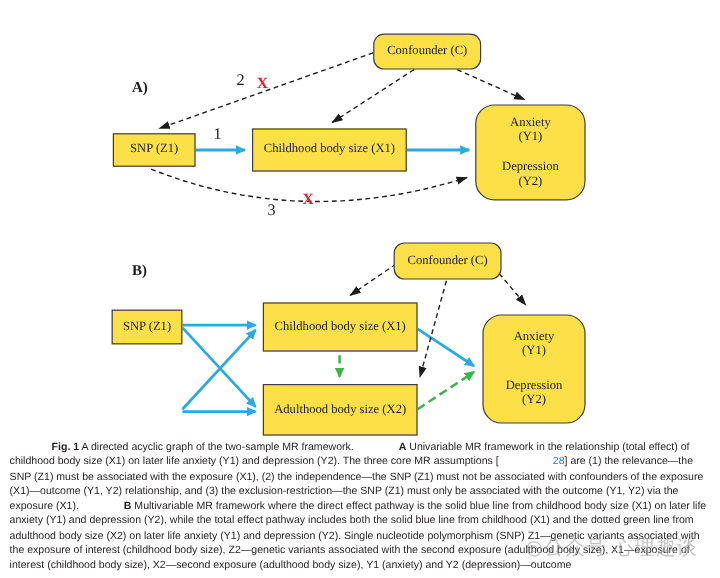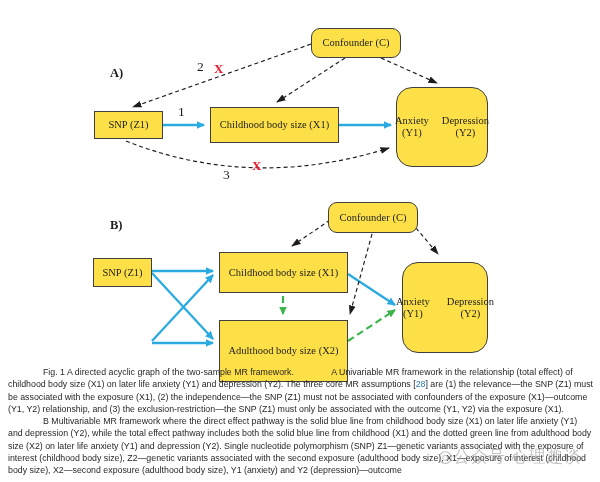--- a/index.html
+++ b/index.html
@@ -8,38 +8,38 @@
     font-family:"Liberation Serif","DejaVu Serif",serif;color:#1d1d1d;
   }
   #arrows{position:absolute;left:0;top:0;width:600px;height:482px;pointer-events:none;}
   .dia-box{
     position:absolute;border:1.4px solid #3f3f3f;background:#fde047;
     display:flex;align-items:center;justify-content:center;text-align:center;
     font-size:10.5px;line-height:12px;box-sizing:border-box;
   }
   .rounded-sm{border-radius:9px;}
   .rounded-lg{border-radius:16px;}
-  .out-wrap{display:flex;gap:13px;}
+  .out-wrap{display:flex;flex-direction:column;gap:13px;}
   .out-group span{display:block;}
   .panel-label{position:absolute;font-weight:bold;font-size:12.5px;}
   .path-num{position:absolute;font-size:13.5px;}
   .cross{position:absolute;font-size:13px;font-weight:bold;color:var(--c-red,#E8192C);}
   .stroke-blue{stroke:var(--c-blue,#29ABE2);stroke-width:2.3;fill:none;}
   .stroke-black-dash{stroke:#1d1d1d;stroke-width:1.15;fill:none;stroke-dasharray:4 3;}
   .stroke-green-dash{stroke:var(--c-green,#39B54A);stroke-width:2.1;fill:none;stroke-dasharray:7 4;}
   .mh-blue{fill:var(--c-blue,#29ABE2);}
   .mh-black{fill:#1d1d1d;}
   .mh-green{fill:var(--c-green,#39B54A);}
   .caption{
     position:absolute;left:8px;top:366px;width:586px;margin:0;
     font-family:"Liberation Sans","DejaVu Sans",sans-serif;
     font-size:8.8px;line-height:12.3px;color:#231f20;
   }
-  .caption b{font-weight:normal;padding-left:35px;}
-  .ref{color:var(--c-link,#2A7AB0);text-decoration:none;cursor:pointer;}
+  .caption b{font-weight:bold;padding-left:35px;}
+  .ref{color:var(--c-link,#2A7AB0);text-decoration:none;cursor:pointer;margin-left:45px;}
   .watermark{
     position:absolute;left:438px;top:446px;width:162px;
     font-family:"Liberation Sans","DejaVu Sans",sans-serif;
     font-size:16.5px;letter-spacing:1px;color:#9e9e9e;opacity:.62;white-space:nowrap;
   }
 </style>
 </head>
 <body>
 
 <div id="stage">
@@ -113,21 +113,21 @@
 
   <div class="dia-box" style="left:93px;top:258px;width:59px;height:29px;">
     <span>SNP (Z1)</span>
   </div>
 
 
   <div class="dia-box" style="left:219px;top:252px;width:129px;height:41px;">
     <span>Childhood body size (X1)</span>
   </div>
 
-  <div class="dia-box" style="left:219px;top:320px;width:129px;height:62px;">
+  <div class="dia-box" style="left:219px;top:320px;width:129px;height:43px;">
     <span>Adulthood body size (X2)</span>
   </div>
 
   <div class="dia-box rounded-sm" style="left:328px;top:202px;width:90px;height:31px;">
     <span>Confounder (C)</span>
   </div>
 
   <div class="dia-box rounded-lg" style="left:402px;top:262px;width:86px;height:91px;">
     <div class="out-wrap" style="gap:17px;">
       <div class="out-group">

